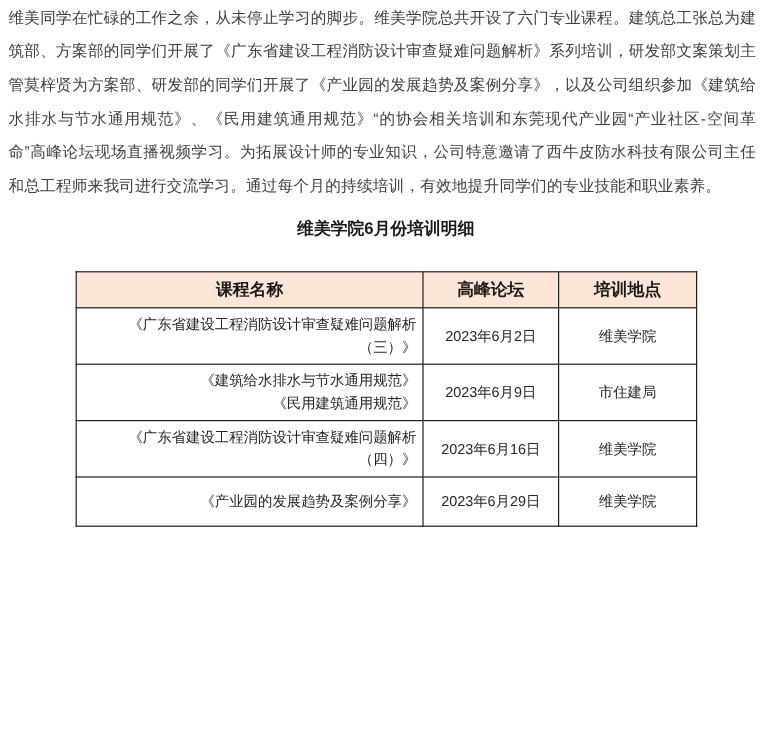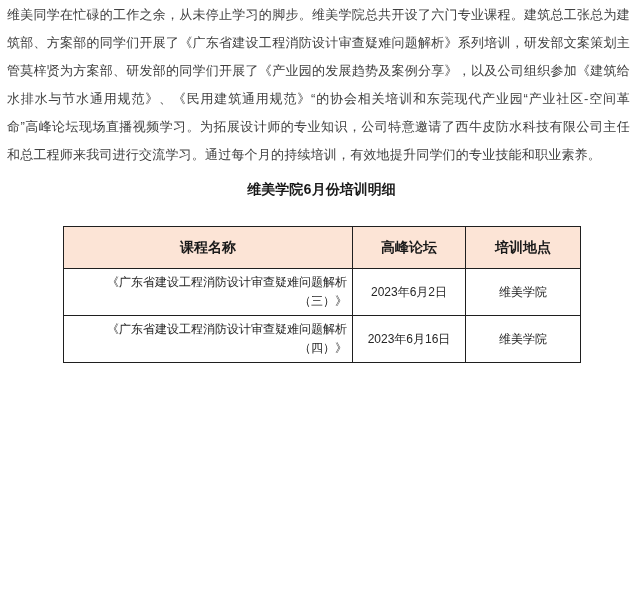--- a/index.html
+++ b/index.html
@@ -29,33 +29,32 @@
     letter-spacing: 0.2px;
   }
   .table-title {
     margin: 11px 0 0 63px;
     width: 517px;
     text-align: center;
     font-size: 14px;
     font-weight: bold;
     color: #1a1a1a;
     line-height: 20px;
-    font-family: Liberation Mono, monospace;
   }
   table.training-table {
     margin: 26px 0 0 63px;
     width: 517px;
     border-collapse: collapse;
     table-layout: fixed;
   }
   .training-table col.c-course   { width: 289px; }
   .training-table col.c-time     { width: 113px; }
   .training-table col.c-location { width: 115px; }
   .training-table th {
-    height: 42px;
+    height: 30px;
     background: var(--header-bg);
     border: 1px solid var(--border-color);
     font-size: 14px;
     font-weight: bold;
     color: #1a1a1a;
     text-align: center;
     vertical-align: middle;
   }
   .training-table td {
     height: 41px;
@@ -92,25 +91,36 @@
       </tr>
     </thead>
     <tbody id="table-body">
   <tr>
     <td class="course-cell">《广东省建设工程消防设计审查疑难问题解析（三）》</td>
     <td class="time-cell">2023年6月2日</td>
     <td class="location-cell">维美学院</td>
   </tr>
 
 
+  <tr>
+    <td class="course-cell">《建筑给水排水与节水通用规范》
+《民用建筑通用规范》</td>
+    <td class="time-cell">2023年6月9日</td>
+    <td class="location-cell">市住建局</td>
+  </tr>
 
 
   <tr>
     <td class="course-cell">《广东省建设工程消防设计审查疑难问题解析（四）》</td>
     <td class="time-cell">2023年6月16日</td>
     <td class="location-cell">维美学院</td>
   </tr>
 
 
+  <tr>
+    <td class="course-cell">《产业园的发展趋势及案例分享》</td>
+    <td class="time-cell">2023年6月29日</td>
+    <td class="location-cell">维美学院</td>
+  </tr>
 </tbody>
   </table>
 
 </div>
 
 </body></html>

